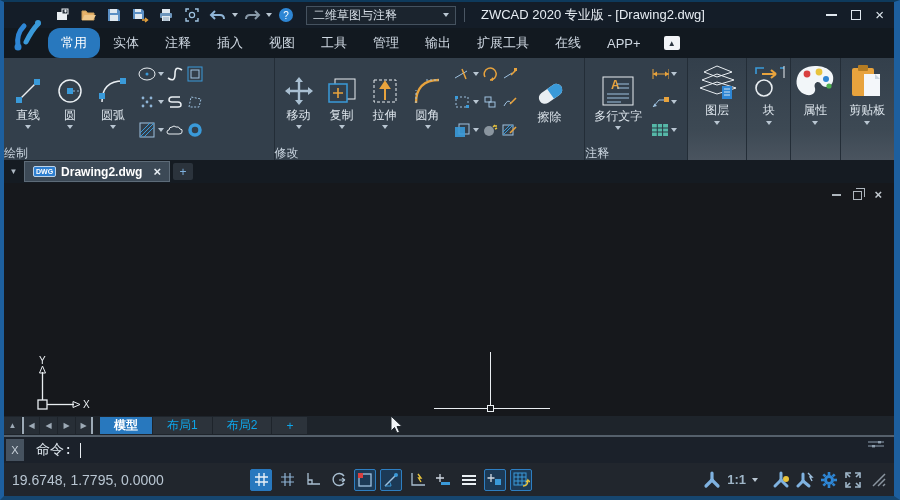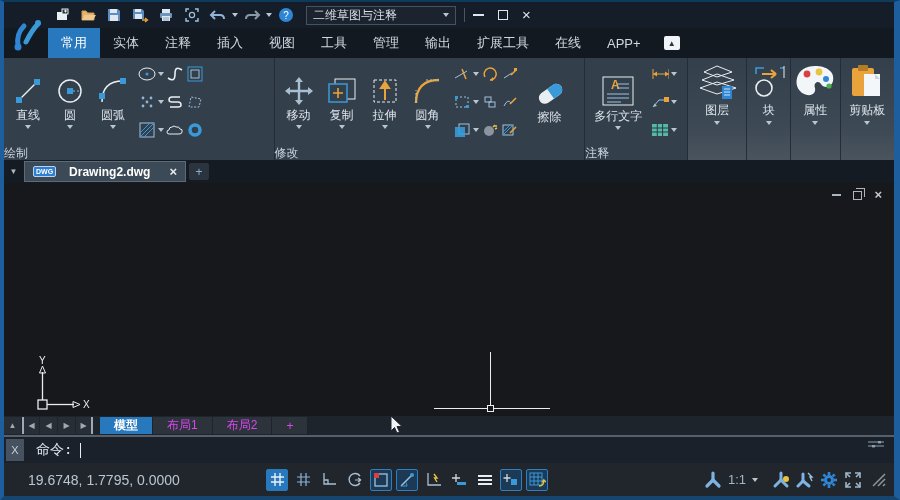--- a/index.html
+++ b/index.html
@@ -20,21 +20,21 @@
   .tb-sep{width:1px;height:14px;background:#4a5663;margin:0 8px;}
   .tb-title{flex:1;text-align:left;padding-left:8px;font-size:13px;color:#e7edf3;white-space:nowrap;overflow:hidden;}
   .winctl{display:flex;align-items:center;gap:14px;margin-right:4px;color:#dfe7ee;}
   .ctl-min{width:11px;height:2px;background:#dfe7ee;}
   .ctl-max{width:10px;height:10px;border:1.5px solid #dfe7ee;}
   .ctl-close{font-size:15px;line-height:10px;color:#dfe7ee;}
 
   
   .menubar{height:30px;flex:0 0 30px;background:#121920;display:flex;align-items:stretch;
     padding-left:44px;position:relative;}
-  .mtab{display:flex;align-items:center;padding:0 13px;font-size:13px;color:#cfd8e2;cursor:default;}
+  .mtab{display:flex;align-items:center;padding:0 13px;font-size:13px;color:#cfd8e2;cursor:default;border-radius:12px;}
   .mtab.active{background:#2878be;color:#fff;}
   .collapse-btn{width:16px;height:14px;background:#f2f5f8;border-radius:2px;display:flex;align-items:center;
     justify-content:center;font-size:8px;color:#2b3540;align-self:center;margin-left:10px;}
   .menubar .applogo{position:absolute;left:4px;top:-16px;width:38px;height:40px;}
 
   
   .ribbon{height:102px;flex:0 0 102px;background:#333f4b;display:flex;align-items:stretch;}
   .rpanel{display:flex;flex-direction:column;border-right:1px solid #232d37;}
   .rpanel-body{flex:1;display:flex;align-items:center;padding:2px 4px;gap:2px;}
   .rpanel-label{height:16px;font-size:12px;color:#c9d4df;text-align:left;line-height:15px;}
@@ -45,21 +45,21 @@
   .scell{display:flex;align-items:center;gap:2px;height:24px;}
   .sic{width:18px;height:18px;display:flex;align-items:center;justify-content:center;}
   .tallbtn{flex:1;display:flex;flex-direction:column;align-items:center;justify-content:flex-start;
     padding-top:4px;gap:2px;color:#dde5ec;font-size:12px;white-space:nowrap;
     background:linear-gradient(#333f4b,#3d4954 70%,#4a545f);}
   .tallpanel{display:flex;border-right:1px solid #232d37;}
 
   
   .doctabbar{height:23px;flex:0 0 23px;background:#151b22;display:flex;align-items:center;padding-left:2px;gap:3px;}
   .dt-arrow{width:15px;height:17px;display:flex;align-items:center;justify-content:center;font-size:8px;color:#aeb9c4;}
-  .doctab{height:21px;display:flex;align-items:center;gap:13px;background:#3c4956;border:1px solid #5d6b78;
+  .doctab{height:21px;display:flex;align-items:center;gap:5px;background:#3c4956;border:1px solid #5d6b78;
     padding:0 8px;color:#fff;font-size:12px;font-weight:bold;}
   .dwg-badge{background:#2e7fd0;color:#fff;font-size:7px;font-weight:bold;padding:1px 2px;border:1px solid #bcd2e8;border-radius:2px;}
   .dt-close{color:#e7edf3;font-size:13px;font-weight:bold;margin-left:6px;}
   .newtab{width:20px;height:17px;background:#2b333c;display:flex;align-items:center;justify-content:center;
     color:#7fb2e0;font-size:12px;border-radius:2px;}
 
   
   .canvas{flex:1;position:relative;background:#16181c;overflow:hidden;}
   .mdictl{position:absolute;top:7px;right:12px;display:flex;align-items:center;gap:12px;}
   .mdi-min{width:9px;height:2px;background:#aeb6bd;}
@@ -67,38 +67,38 @@
   .mdi-restore:before{content:"";position:absolute;left:2px;top:-4px;width:8px;height:8px;border:1.5px solid #aeb6bd;border-bottom:none;border-left:none;}
   .mdi-close{color:#c3cad0;font-size:13px;font-weight:bold;line-height:10px;}
   .ucs{position:absolute;left:28px;bottom:2px;}
   .ch-h{position:absolute;height:1px;background:#e9edf1;}
   .ch-v{position:absolute;width:1px;background:#e9edf1;}
   .pickbox{position:absolute;width:7px;height:7px;border:1px solid #e9edf1;background:#16181c;}
 
   
   .layoutbar{height:19px;flex:0 0 19px;background:#1e242b;display:flex;align-items:stretch;gap:1px;position:relative;}
   .navbtn{width:17px;display:flex;align-items:center;justify-content:center;font-size:8px;color:#9daab6;background:#272e36;margin:1px 0;}
-  .ltab{display:flex;align-items:center;padding:0 14px;font-size:12px;color:#d946ef;background:#2c333b;margin:1px 0;}
+  .ltab{display:flex;align-items:center;padding:0 14px;font-size:12px;color:#0ea5e9;background:#2c333b;margin:1px 0;}
   .ltab.active{background:#2878be;color:#fff;font-weight:bold;}
 
   
   .cmd{height:28px;flex:0 0 28px;background:#1b212a;border-top:2px solid #55606b;display:flex;align-items:center;position:relative;}
   .cmd-close{width:18px;height:22px;background:#46525f;color:#c7d0d9;display:flex;align-items:center;justify-content:center;
     font-size:11px;margin-left:2px;}
   .cmd-text{color:#dfe7ee;font-size:14px;margin-left:12px;font-family:"DejaVu Sans Mono","Liberation Mono",monospace;}
   .cmd-caret{display:inline-block;width:1px;height:15px;background:#e9edf1;margin-left:8px;vertical-align:middle;}
   .cmd-grip{position:absolute;right:8px;top:2px;}
 
   
   .statusbar{height:33px;flex:0 0 33px;background:#21262d;display:flex;align-items:center;padding:0 8px;}
-  .coords{color:#b9c6d2;font-size:14px;min-width:210px;margin-left:16px;}
+  .coords{color:#b9c6d2;font-size:14px;min-width:210px;}
   .sbgroup{display:flex;align-items:center;gap:4px;margin-left:28px;}
   .sbtn{width:22px;height:22px;display:flex;align-items:center;justify-content:center;border:1px solid transparent;border-radius:2px;}
   .sbtn.on{border-color:#2e7fc2;background:#1c3a56;}
-  .sb-right{margin-left:auto;display:flex;align-items:center;gap:6px;}
+  .sb-right{margin-left:auto;display:flex;align-items:center;gap:6px;font-weight:bold;}
   .scale-lbl{color:#9fb6c8;font-size:13px;}
   .grip{width:14px;height:14px;margin-left:4px;}
 </style>
 </head>
 <body>
 
 <div class="window">
 
   <div class="titlebar">
     <div class="qat" style="margin-left:40px;">
@@ -161,20 +161,21 @@
             <circle cx="8" cy="8" r="7" fill="#2e86d4"></circle>
             <text x="8" y="12" text-anchor="middle" font-size="10" fill="#fff" font-family="sans-serif">?</text>
           </svg>
       </div>
     </div>
     <div class="ws-select">
       <span>二维草图与注释</span>
       <span class="caret"></span>
     </div>
     <div class="tb-sep"></div>
+    <div class="tb-title">ZWCAD 2020 专业版 - [Drawing2.dwg]</div>
     <div class="winctl">
       <div class="ctl-min"></div>
       <div class="ctl-max"></div>
       <div class="ctl-close">×</div>
     </div>
   </div>
 
   <div class="menubar">
     <svg class="applogo" viewBox="0 0 38 40">
       <path d="M10 34 Q8 22 16 14" stroke="#2e86d4" stroke-width="5" fill="none" stroke-linecap="round"></path>

